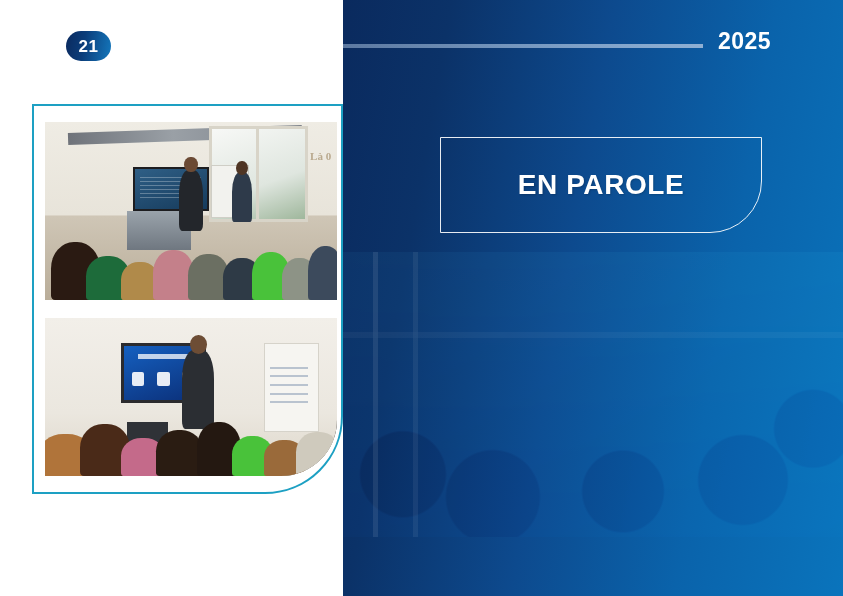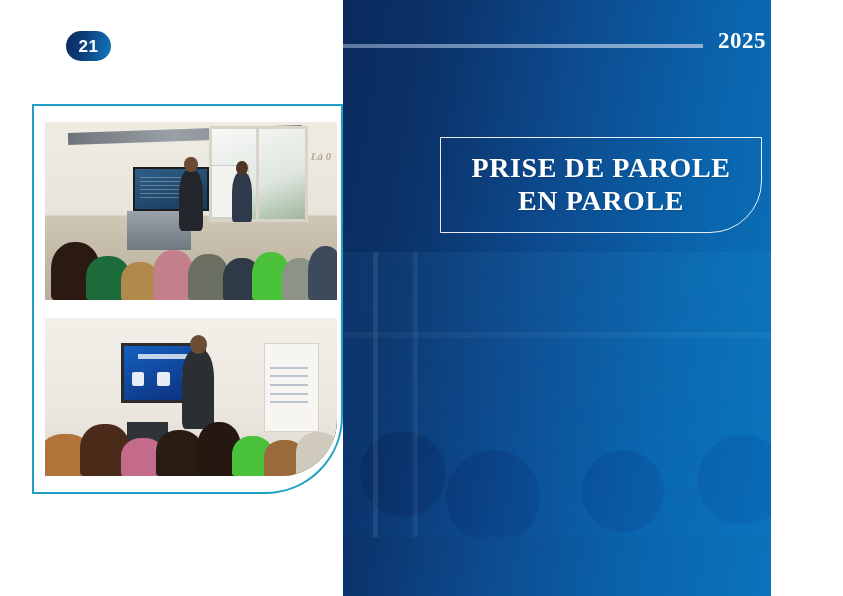--- a/index.html
+++ b/index.html
@@ -58,21 +58,20 @@
     height: 390px;
     border: 2px solid #1da0c3;
     border-radius: 0 0 78px 0;
     background: #ffffff;
   }
 
   .photo {
     position: absolute;
     overflow: hidden;
     background: #000000;
-    font-style: italic;
   }
   .photo-top {
     left: 11px;
     top: 16px;
     width: 292px;
     height: 178px;
   }
   .photo-bottom {
     left: 11px;
     top: 212px;
@@ -183,26 +182,25 @@
   .ph2-laptop {
     position: absolute; left: 28%; top: 66%; width: 14%; height: 16%;
     background: #2f3237;
   }
   .ph2-aud { position: absolute; left: 0; bottom: 0; width: 100%; height: 42%; }
 
   
   .right-pane {
     position: absolute;
     left: 343px; top: 0;
-    width: 428px;
+    width: 500px;
     height: 596px;
     background: linear-gradient(100deg,
         #0a2a5e 0%, #0b3268 18%, #0d4a8e 45%, #0a63ab 72%, #0a74bc 100%);
     overflow: hidden;
-    font-family: Liberation Serif, serif;
   }
 
   
   .ghost {
     position: absolute;
     left: 0; top: 252px;
     width: 500px; height: 285px;
     opacity: 0.16;
     background:
       radial-gradient(circle at 12% 78%, #0b1d33 0 42px, transparent 44px),
@@ -345,20 +343,19 @@
 
   <div class="right-pane">
 
     <div class="ghost"></div>
     <div class="ghost-rail"></div>
 
     <div class="header-line"></div>
     <div class="year">2025</div>
 
     <div class="title-box">
-      <div class="title-line">PRISE DE PAROLE</div>
       <div class="title-line">EN PAROLE</div>
     </div>
 
 
   </div>
 
 </div>
 
 </body></html>

